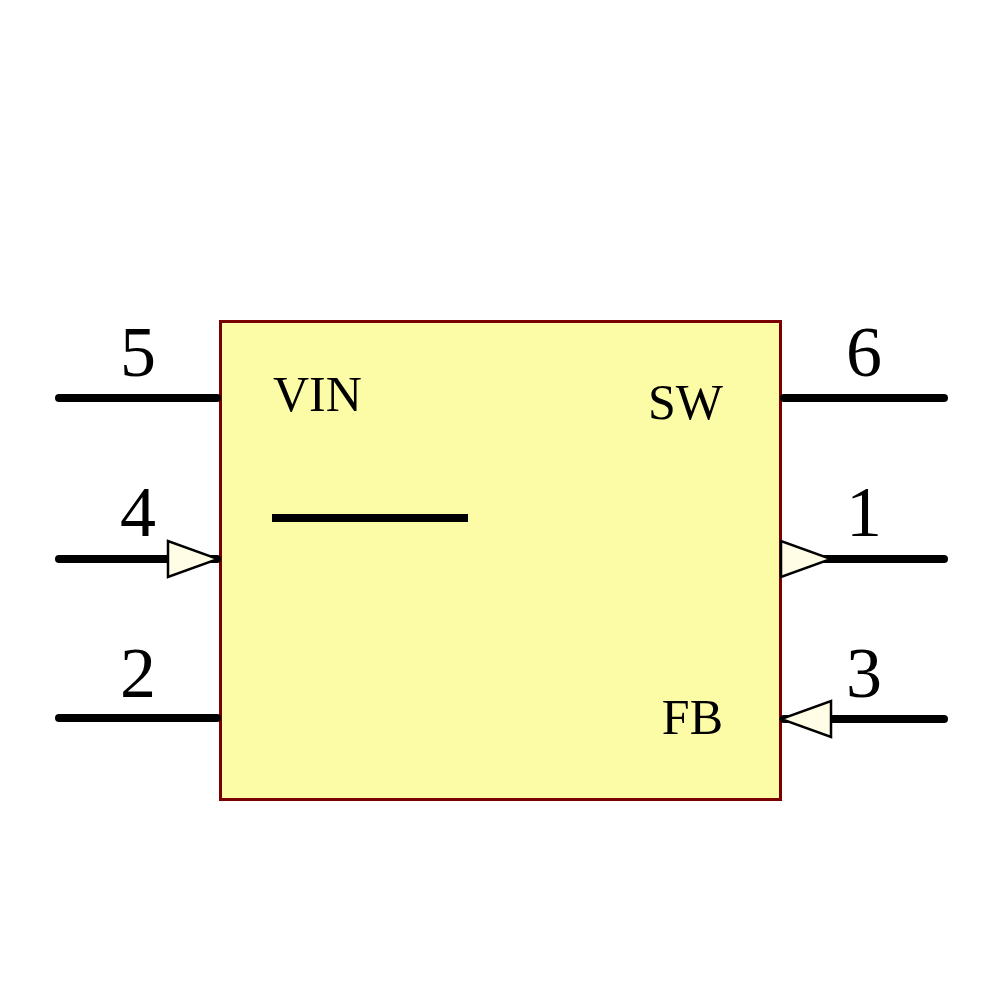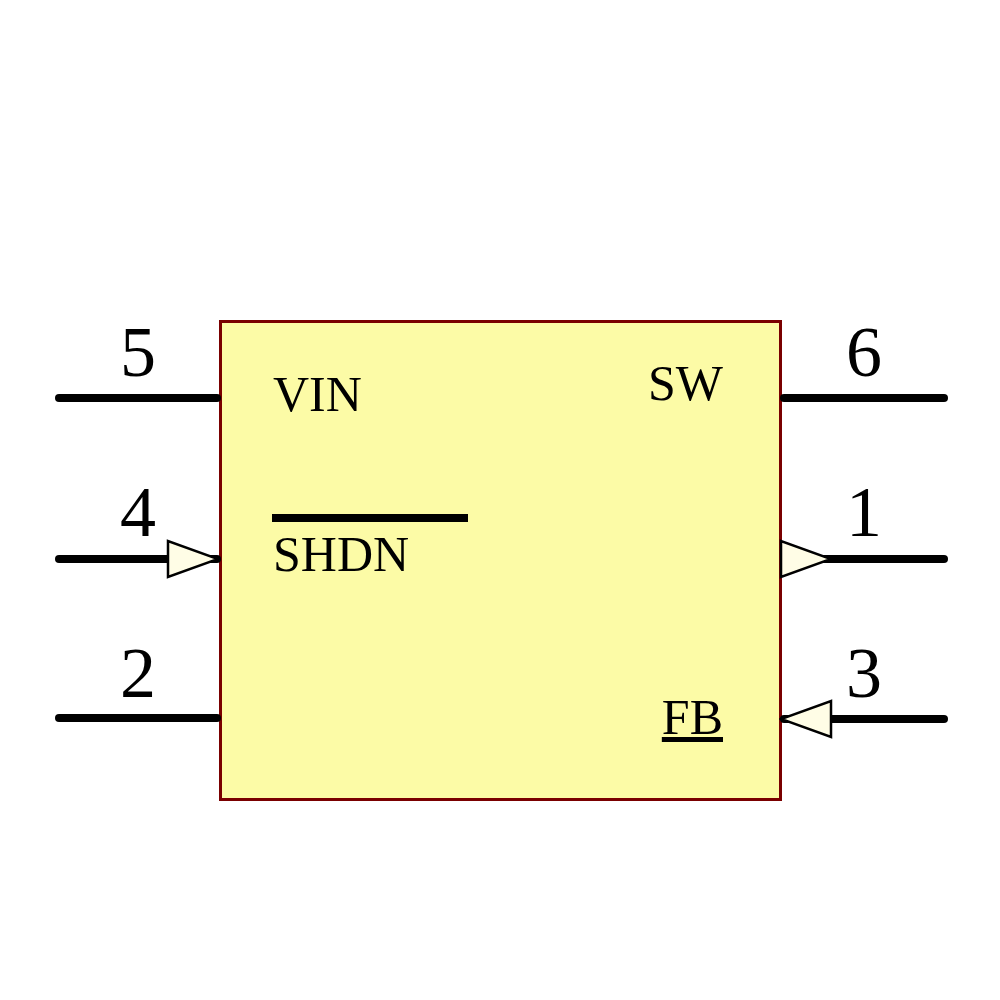--- a/index.html
+++ b/index.html
@@ -58,23 +58,23 @@
     position: absolute;
     font-size: 50px;
     line-height: 76px;
     white-space: nowrap;
   }
   .label-left  { left: 273px; text-align: left; }
   .label-right { right: 277px; text-align: right; }
   .label-vin  { top: 356px; }
   .label-shdn { top: 516px; }
   .label-gnd  { top: 679px; }
-  .label-sw   { top: 345px; }
+  .label-sw   { top: 364px; }
   .label-cb   { top: 517px; }
-  .label-fb   { top: 679px; text-decoration: underline; }
+  .label-fb   { top: 679px; }
   
   .overline-bar {
     position: absolute;
     left: 272px;
     top: 514px;
     width: 196px;
     height: 8px;
     background: #000000;
   }
   
@@ -100,21 +100,20 @@
   <div class="pin-label label-left label-vin">VIN</div>
 
   <div class="pin-line line-shdn"></div>
   <span class="arrow arrow-shdn">
     <svg width="54" height="40" viewBox="0 0 54 40">
       <polygon points="2,2 2,38 52,20" fill="#fffde6" stroke="#000000" stroke-width="2.5"></polygon>
     </svg>
   </span>
   <div class="pin-number num-left num-row2">4</div>
   <div class="overline-bar"></div>
-  <div class="pin-label label-left label-shdn">SHDN</div>
 
   <div class="pin-line line-gnd"></div>
   <div class="pin-number num-left num-row3">2</div>
 
   <div class="pin-line line-sw"></div>
   <div class="pin-number num-right num-row1">6</div>
   <div class="pin-label label-right label-sw">SW</div>
 
   <div class="pin-line line-cb"></div>
   <span class="arrow arrow-cb">

